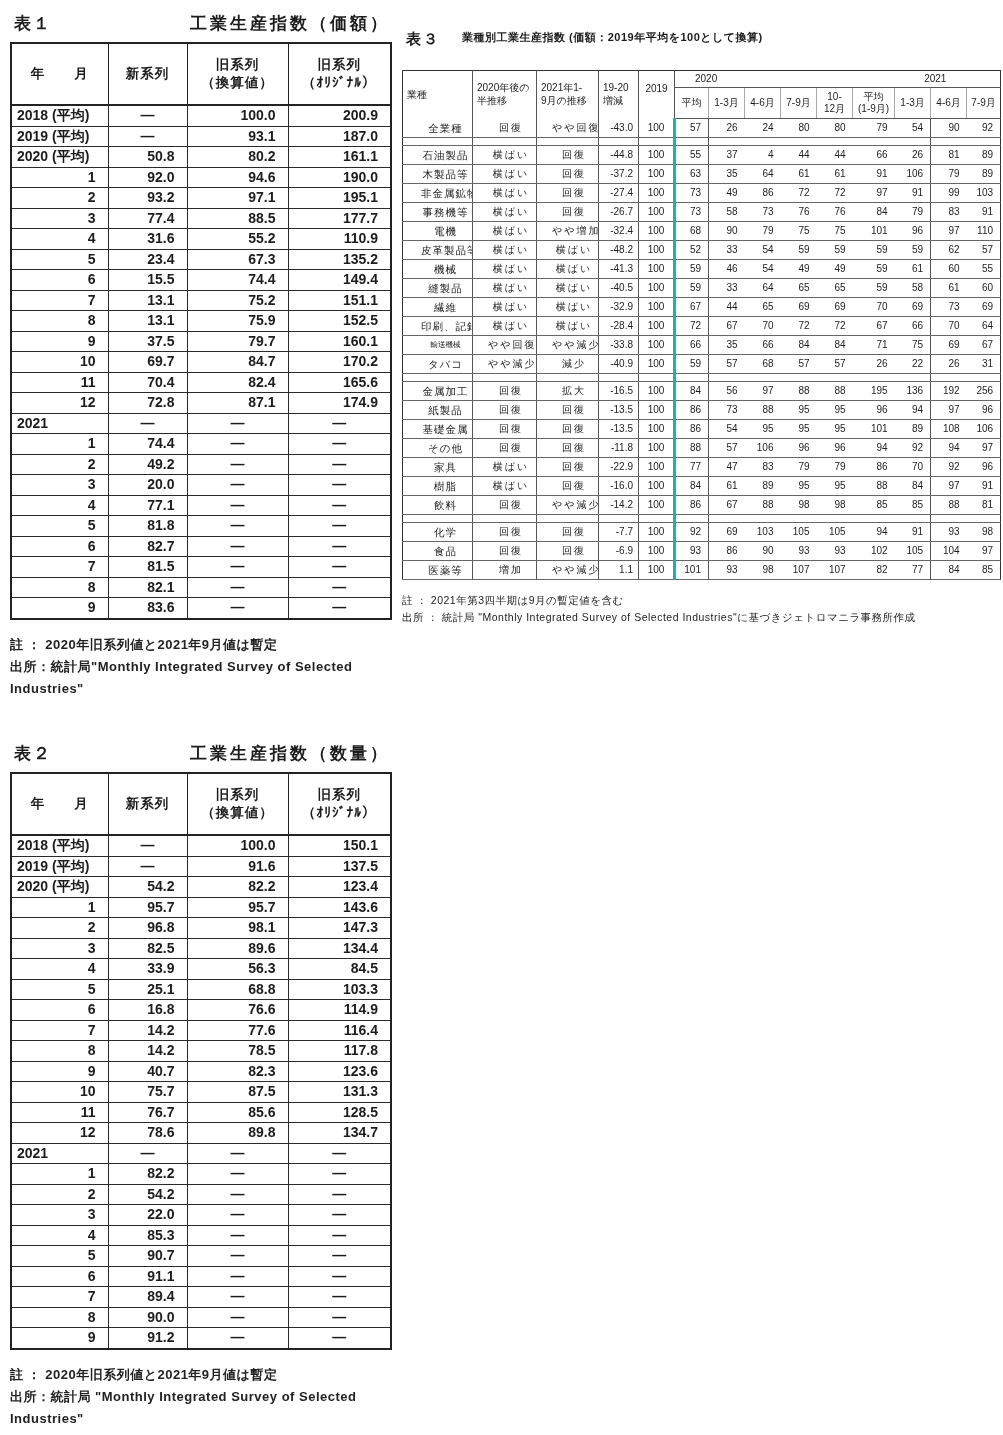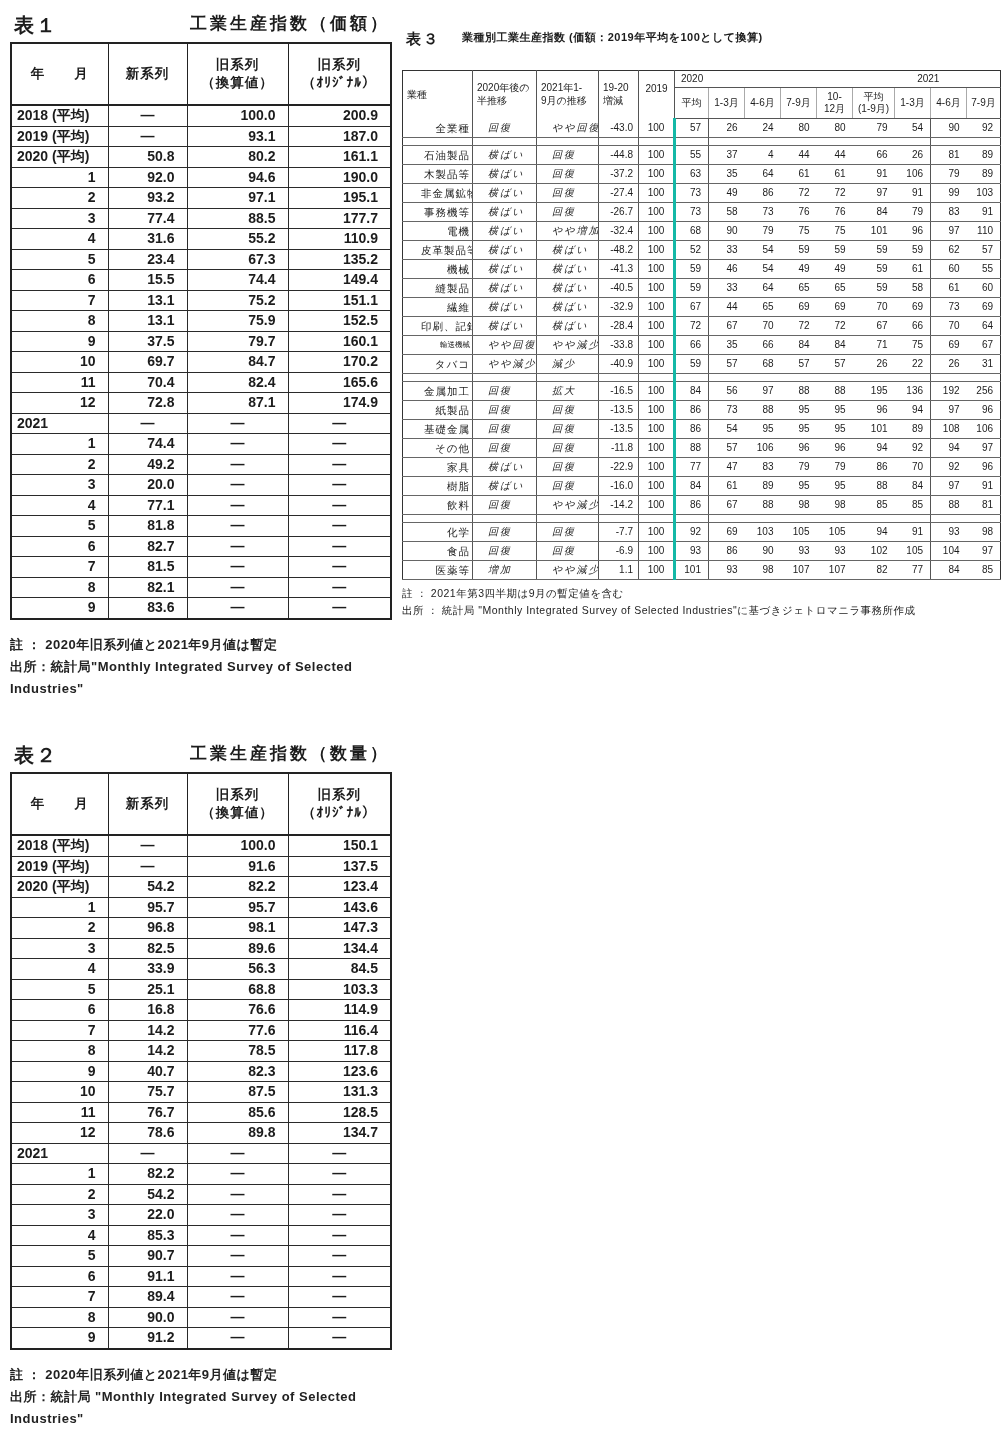--- a/index.html
+++ b/index.html
@@ -6,21 +6,21 @@
   body{width:1003px;height:1435px;font-family:"Liberation Sans","DejaVu Sans",sans-serif;color:#1c1c1c;}
   .page{position:relative;width:1003px;height:1435px;background:#fff;overflow:hidden;}
 
   
   .block{position:absolute;}
   #t1-block{left:10px;top:10px;width:380px;}
   #t2-block{left:10px;top:740px;width:380px;}
   #t3-block{left:402px;top:28px;width:598px;}
 
   .title-row{position:relative;height:30px;}
-  .tbl-label{position:absolute;left:4px;top:2px;font-size:20px;font-weight:bold;letter-spacing:2px;}
+  .tbl-label{position:absolute;left:4px;top:2px;font-size:17px;font-weight:bold;letter-spacing:2px;}
   .tbl-title{position:absolute;left:0;right:0;top:2px;text-align:right;font-size:17px;font-weight:bold;letter-spacing:3px;}
   #t3-block .tbl-label{font-size:15px;}
   #t3-block .tbl-title{font-size:11px;letter-spacing:0.5px;left:60px;right:auto;text-align:left;}
 
   
   table.idx{border-collapse:collapse;table-layout:fixed;width:380px;margin-top:2px;border:2px solid #222;}
   table.idx th{border:1px solid #222;border-bottom:2px solid #222;font-size:13.5px;font-weight:bold;
                height:58px;white-space:pre-line;line-height:1.35;vertical-align:middle;letter-spacing:1px;}
   table.idx td{border:1px solid #2a2a2a;height:19.5px;font-size:14px;font-weight:bold;
                line-height:19px;padding:0;overflow:hidden;white-space:nowrap;}
@@ -30,35 +30,35 @@
   table.idx td.dash{text-align:center;font-weight:bold;}
 
   .notes{margin-top:14px;}
   .note-line{font-size:13px;font-weight:600;letter-spacing:0.5px;line-height:1.7;color:#222;}
 
   
   table.t3{border-collapse:collapse;table-layout:fixed;width:598px;margin-top:12px;border:1.5px solid #333;}
   table.t3 th{font-weight:normal;font-size:10px;white-space:pre-line;line-height:1.25;padding:1px 2px;vertical-align:middle;}
   table.t3 th.colhead{border-right:1px solid #555;text-align:left;padding-left:4px;}
   table.t3 th.ytop{vertical-align:top;text-align:center;border-right:1px solid #555;padding-top:12px;}
-  table.t3 th.grp{border-bottom:1px solid #555;text-align:left;padding-left:6px;height:14px;}
+  table.t3 th.grp{border-bottom:1px solid #555;text-align:left;padding-left:20px;height:14px;}
   table.t3 th.grp2{text-align:center;}
   table.t3 tr.subhead th{border-bottom:1px solid #555;border-left:1px solid #aaa;text-align:center;height:28px;}
   table.t3 tr.subhead th.noleft{border-left:none;}
   table.t3 td{font-size:10px;height:18px;line-height:12px;padding:0 2px;border-bottom:1px solid #666;
               overflow:hidden;white-space:nowrap;}
-  table.t3 td.ind{text-align:right;padding-left:18px;font-size:10.5px;letter-spacing:1px;border-right:1px solid #555;}
+  table.t3 td.ind{text-align:center;padding-left:18px;font-size:10.5px;letter-spacing:1px;border-right:1px solid #555;}
   table.t3 td.ind.sm{font-size:7.5px;letter-spacing:0;}
-  table.t3 td.trend{text-align:left;padding-left:15px;letter-spacing:2px;border-right:1px solid #555;font-style:italic;}
+  table.t3 td.trend{text-align:center;padding-left:15px;letter-spacing:2px;border-right:1px solid #555;}
   table.t3 td.chg{text-align:right;padding-right:5px;border-right:1px solid #555;}
   table.t3 td.base{text-align:center;border-right:3px solid #14b8a6;}
   table.t3 td.q{text-align:right;padding-right:7px;}
   table.t3 td.q.vb{border-right:1px solid #555;}
   table.t3 tr.blank td{height:7px;}
-  #t3-block .notes{margin-top:5px;}
+  #t3-block .notes{margin-top:12px;}
   #t3-block .note-line{font-size:10.5px;font-weight:500;letter-spacing:0.5px;line-height:1.6;}
 </style>
 </head>
 <body>
 
 <div class="page">
 
   <div class="block" id="t1-block">
     <div class="title-row">
       <span class="tbl-label">表１</span>

